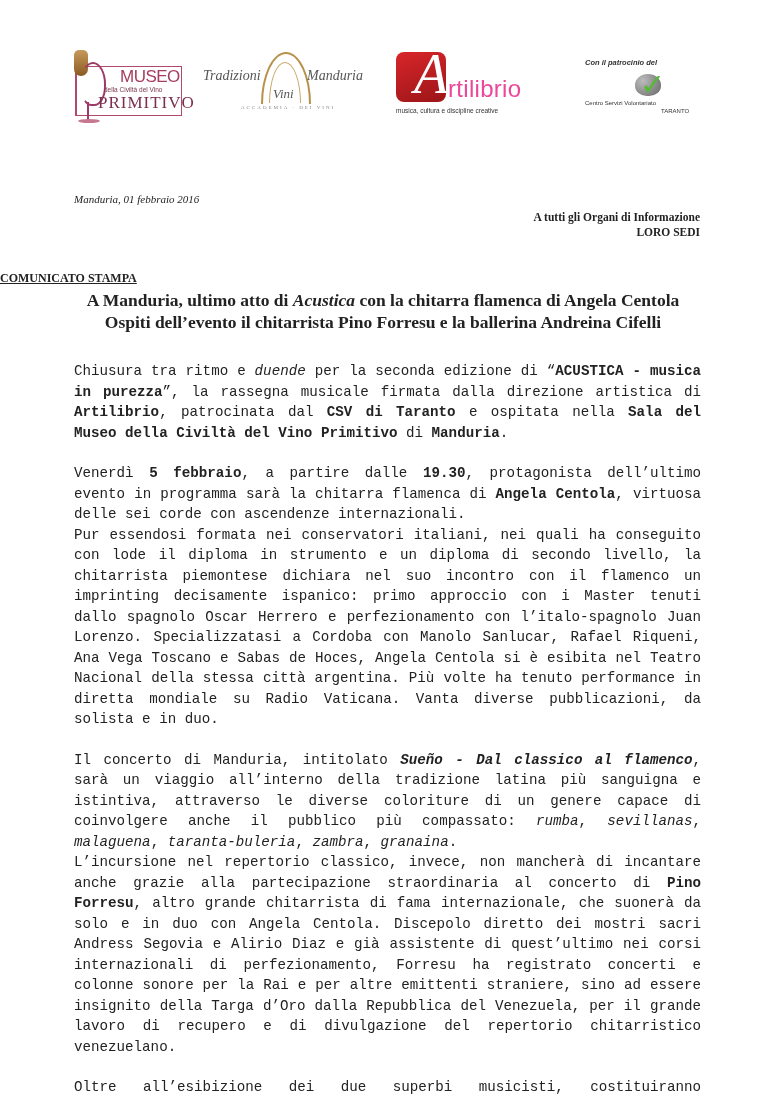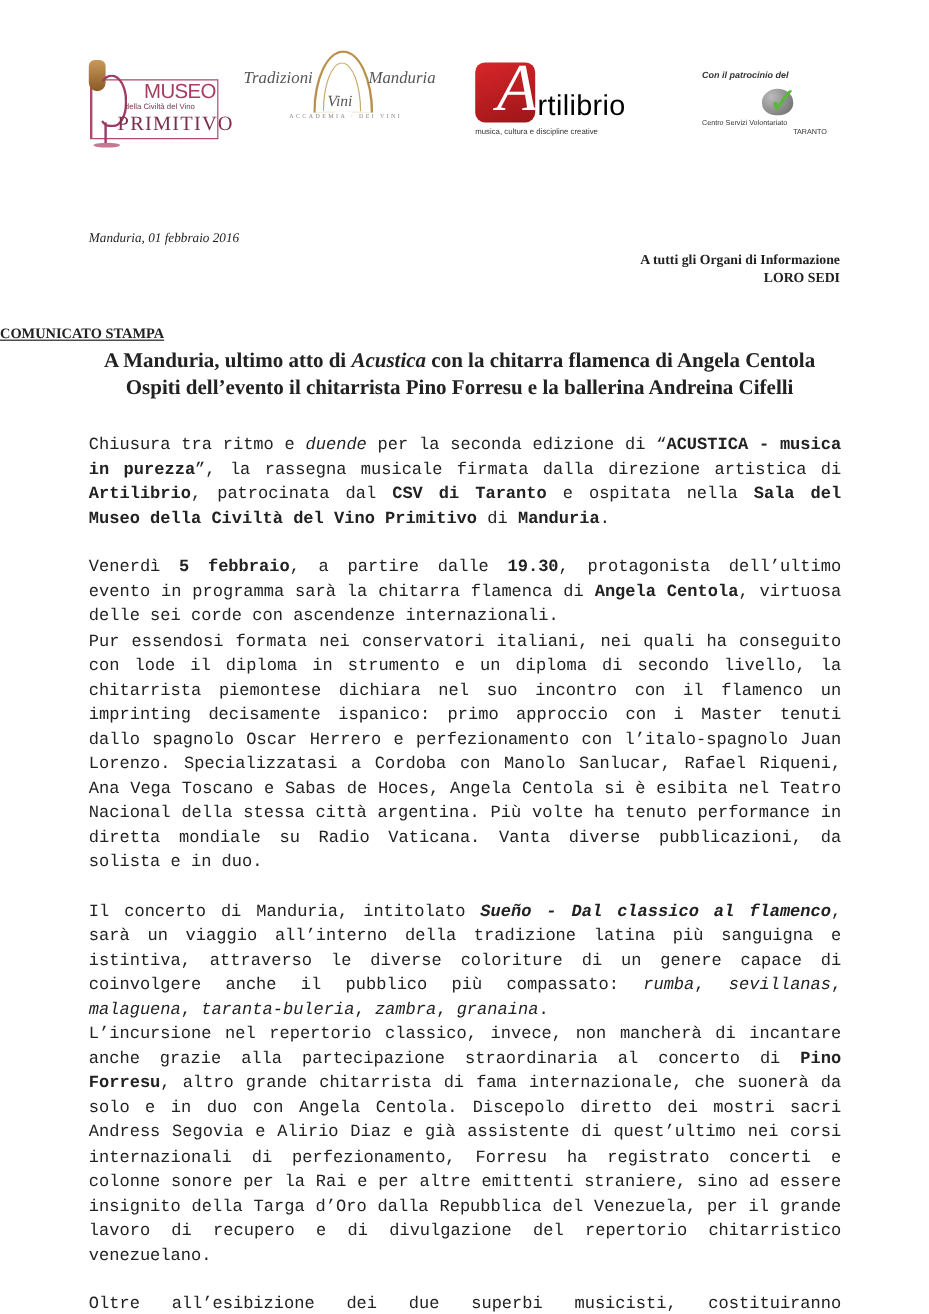--- a/index.html
+++ b/index.html
@@ -25,42 +25,42 @@
     position: absolute; left: 10px; top: 14px; width: 22px; height: 40px;
     border: 2px solid #9d3a66; border-radius: 50% 50% 45% 45%; border-left-color: transparent;
   }
   #logo-museo .stem { position: absolute; left: 17px; top: 54px; width: 2px; height: 18px; background: #9d3a66; }
   #logo-museo .base { position: absolute; left: 8px; top: 71px; width: 22px; height: 4px; border-radius: 50%; background: #c67891; }
   #logo-museo .t1 { position: absolute; left: 50px; top: 20px; font-family: "Liberation Sans", sans-serif; font-size: 17px; color: #a63d5e; letter-spacing: -0.5px; line-height: 18px; text-align: right; }
   #logo-museo .t2 { position: absolute; left: 34px; top: 38px; font-family: "Liberation Sans", sans-serif; font-size: 6.5px; color: #7a3550; white-space: nowrap; }
   #logo-museo .t3 { position: absolute; left: 28px; top: 46px; font-size: 17px; color: #7a2f4d; letter-spacing: 1px; line-height: 18px; }
 
   
-  #logo-vini { left: 203px; top: 42px; width: 165px; height: 68px; text-align: center; }
+  #logo-vini { left: 203px; top: 52px; width: 165px; height: 68px; text-align: center; }
   #logo-vini .arch {
     position: absolute; left: 58px; top: 0px; width: 46px; height: 50px;
     border: 2px solid #b8904a; border-bottom: none; border-radius: 50% 50% 0 0 / 100% 100% 0 0;
   }
   #logo-vini .arch2 {
     position: absolute; left: 66px; top: 10px; width: 30px; height: 40px;
     border: 1px solid #c9a868; border-bottom: none; border-radius: 50% 50% 0 0 / 100% 100% 0 0;
   }
   #logo-vini .sl { position: absolute; left: 0; top: 16px; font-style: italic; font-size: 14px; color: #555; }
   #logo-vini .sr { position: absolute; left: 104px; top: 16px; font-style: italic; font-size: 14px; color: #555; }
   #logo-vini .sm { position: absolute; left: 70px; top: 34px; font-style: italic; font-size: 13px; color: #555; }
   #logo-vini .sub { position: absolute; left: 38px; top: 53px; font-size: 5px; color: #888; letter-spacing: 2px; }
 
   
   #logo-artilibrio { left: 394px; top: 52px; width: 145px; height: 66px; }
   #logo-artilibrio .box {
     position: absolute; left: 2px; top: 0; width: 50px; height: 50px; border-radius: 8px;
     background: linear-gradient(160deg,#d8262a,#9c1518);
   }
   #logo-artilibrio .bigA { position: absolute; left: 20px; top: -6px; font-size: 56px; color: #ffffff; font-style: italic; line-height: 56px; }
-  #logo-artilibrio .name { position: absolute; left: 54px; top: 24px; font-family: "Liberation Sans", sans-serif; font-size: 24px; color: #000000; letter-spacing: 0.3px; line-height: 26px; }
+  #logo-artilibrio .name { position: absolute; left: 54px; top: 24px; font-family: "Liberation Sans", sans-serif; font-size: 24px; color: #ec4899; letter-spacing: 0.3px; line-height: 26px; }
   #logo-artilibrio .tag { position: absolute; left: 2px; top: 55px; font-family: "Liberation Sans", sans-serif; font-size: 6.5px; color: #333; white-space: nowrap; }
 
   
   #logo-csv { left: 585px; top: 58px; width: 115px; height: 60px; text-decoration: underline; }
   #logo-csv .top { position: absolute; left: 0; top: 0; font-family: "Liberation Sans", sans-serif; font-style: italic; font-weight: bold; font-size: 7.5px; color: #333; white-space: nowrap; }
   #logo-csv .heart {
     position: absolute; left: 50px; top: 16px; width: 26px; height: 22px;
     background: radial-gradient(circle at 30% 30%,#bbb,#666); border-radius: 50% 50% 45% 45%;
   }
   #logo-csv .check { position: absolute; left: 55px; top: 12px; font-family: "DejaVu Sans", sans-serif; font-size: 30px; color: #57b83a; line-height: 30px; font-weight: bold; }

